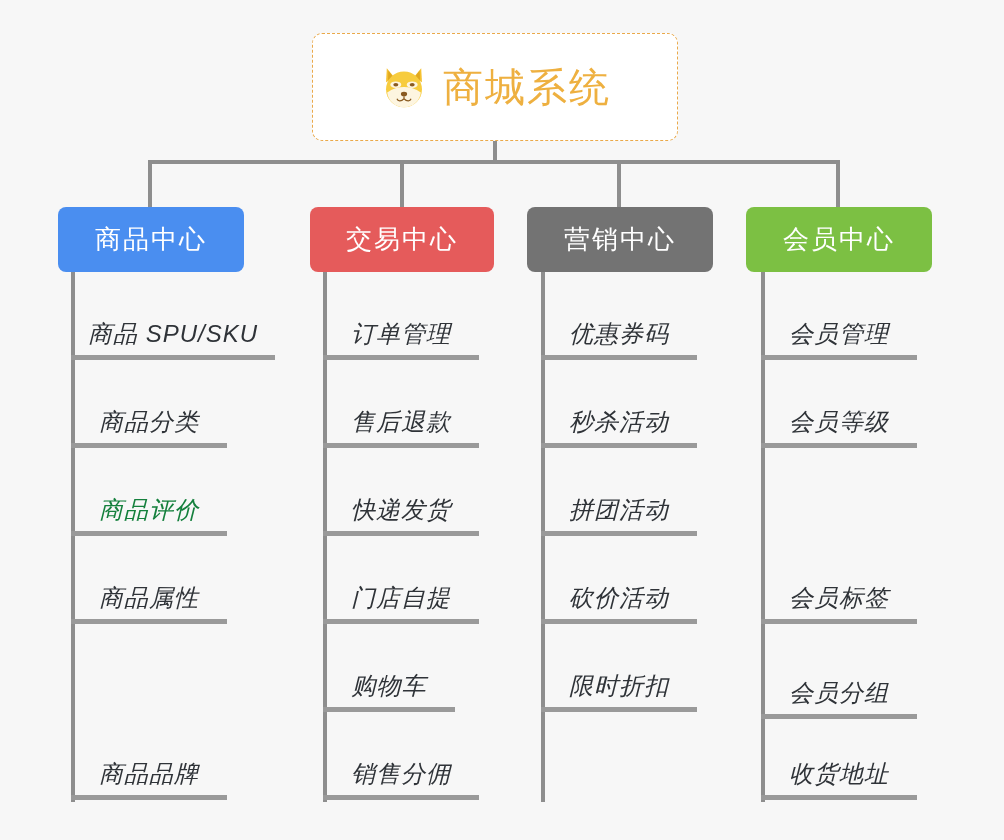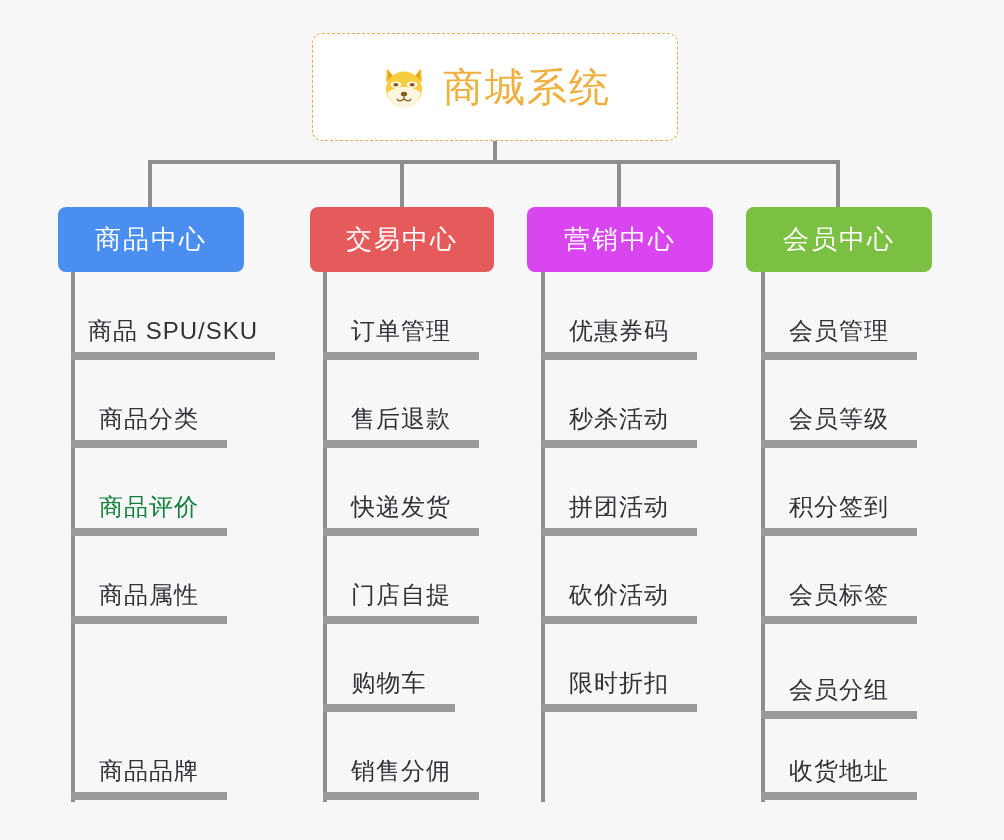--- a/index.html
+++ b/index.html
@@ -70,25 +70,26 @@
     font-size: 26px;
     letter-spacing: 2px;
     white-space: nowrap;
   }
 
   
   .item {
     position: absolute;
     height: 88px;
     box-sizing: border-box;
-    border-bottom: 8px solid #0f172a;
+    border-bottom: 5px solid #0f172a;
     display: flex;
     align-items: flex-end;
     justify-content: center;
     padding-bottom: 8px;
+    font-style: italic;
   }
   .item-label {
     font-size: 24px;
     color: #2f3338;
     white-space: nowrap;
     letter-spacing: 1px;
     line-height: 1.1;
   }
 </style>
 </head>
@@ -128,21 +129,21 @@
   <div class="line v-line" style="left: 323px; top: 272px; height: 530px; background: rgb(142, 142, 142);"></div>
   <div class="line v-line" style="left: 541px; top: 272px; height: 530px; background: rgb(142, 142, 142);"></div>
   <div class="line v-line" style="left: 761px; top: 272px; height: 530px; background: rgb(142, 142, 142);"></div>
 
   <div class="branch-head" style="left: 58px; width: 186px; background: rgb(74, 142, 240);">
     <span>商品中心</span>
   </div>
   <div class="branch-head" style="left: 310px; width: 184px; background: rgb(229, 91, 91);">
     <span>交易中心</span>
   </div>
-  <div class="branch-head" style="left: 527px; width: 186px; background: #d946ef;">
+  <div class="branch-head" style="left: 527px; width: 186px; background: #737373;">
     <span>营销中心</span>
   </div>
   <div class="branch-head" style="left: 746px; width: 186px; background: rgb(124, 192, 67);">
     <span>会员中心</span>
   </div>
 
   <div class="item" style="left: 71px; top: 272px; width: 204px; border-bottom-color: rgb(154, 154, 154);">
     <span class="item-label" style="color: rgb(47, 51, 56);">商品 SPU/SKU</span>
   </div>
   <div class="item" style="left: 71px; top: 360px; width: 156px; border-bottom-color: rgb(154, 154, 154);">
@@ -192,23 +193,20 @@
   <div class="item" style="left: 541px; top: 624px; width: 156px; border-bottom-color: rgb(154, 154, 154);">
     <span class="item-label" style="color: rgb(47, 51, 56);">限时折扣</span>
   </div>
 
   <div class="item" style="left: 761px; top: 272px; width: 156px; border-bottom-color: rgb(154, 154, 154);">
     <span class="item-label" style="color: rgb(47, 51, 56);">会员管理</span>
   </div>
   <div class="item" style="left: 761px; top: 360px; width: 156px; border-bottom-color: rgb(154, 154, 154);">
     <span class="item-label" style="color: rgb(47, 51, 56);">会员等级</span>
   </div>
-  <div class="item" style="left: 761px; top: 448px; width: 156px; border-bottom-color: rgb(154, 154, 154);">
-    <span class="item-label" style="color: rgb(47, 51, 56);">积分签到</span>
-  </div>
   <div class="item" style="left: 761px; top: 536px; width: 156px; border-bottom-color: rgb(154, 154, 154);">
     <span class="item-label" style="color: rgb(47, 51, 56);">会员标签</span>
   </div>
   <div class="item" style="left: 761px; top: 624px; width: 156px; border-bottom-color: rgb(154, 154, 154); margin-top: 7px;">
     <span class="item-label" style="color: rgb(47, 51, 56);">会员分组</span>
   </div>
   <div class="item" style="left: 761px; top: 712px; width: 156px; border-bottom-color: rgb(154, 154, 154);">
     <span class="item-label" style="color: rgb(47, 51, 56);">收货地址</span>
   </div>
 

